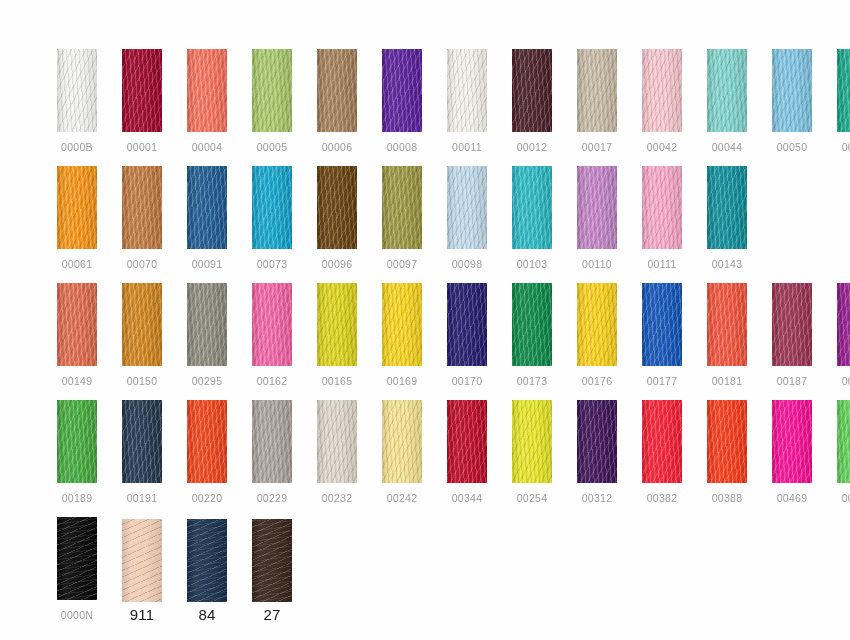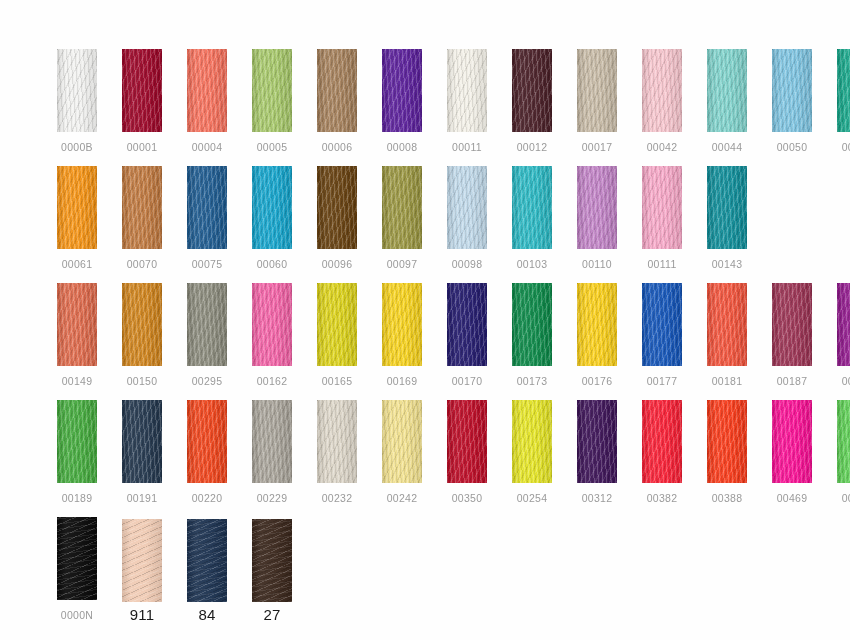--- a/index.html
+++ b/index.html
@@ -240,28 +240,28 @@
             <div class="tex"></div>
             <div class="shade"></div>
           </div>
           <div class="swatch-label">00070</div>
         </div>
         <div class="swatch-cell">
           <div class="swatch" style="background-color: rgb(29, 91, 145);">
             <div class="tex"></div>
             <div class="shade"></div>
           </div>
-          <div class="swatch-label">00075</div>
+          <div class="swatch-label">00091</div>
         </div>
         <div class="swatch-cell">
           <div class="swatch" style="background-color: rgb(19, 165, 205);">
             <div class="tex"></div>
             <div class="shade"></div>
           </div>
-          <div class="swatch-label">00060</div>
+          <div class="swatch-label">00073</div>
         </div>
         <div class="swatch-cell">
           <div class="swatch" style="background-color: rgb(103, 64, 14);">
             <div class="tex"></div>
             <div class="shade"></div>
           </div>
           <div class="swatch-label">00096</div>
         </div>
         <div class="swatch-cell">
           <div class="swatch" style="background-color: rgb(154, 150, 64);">
@@ -440,21 +440,21 @@
             <div class="tex"></div>
             <div class="shade"></div>
           </div>
           <div class="swatch-label">00242</div>
         </div>
         <div class="swatch-cell">
           <div class="swatch" style="background-color: rgb(190, 10, 37);">
             <div class="tex"></div>
             <div class="shade"></div>
           </div>
-          <div class="swatch-label">00350</div>
+          <div class="swatch-label">00344</div>
         </div>
         <div class="swatch-cell">
           <div class="swatch" style="background-color: rgb(230, 230, 36);">
             <div class="tex"></div>
             <div class="shade"></div>
           </div>
           <div class="swatch-label">00254</div>
         </div>
         <div class="swatch-cell">
           <div class="swatch" style="background-color: rgb(61, 19, 88);">

